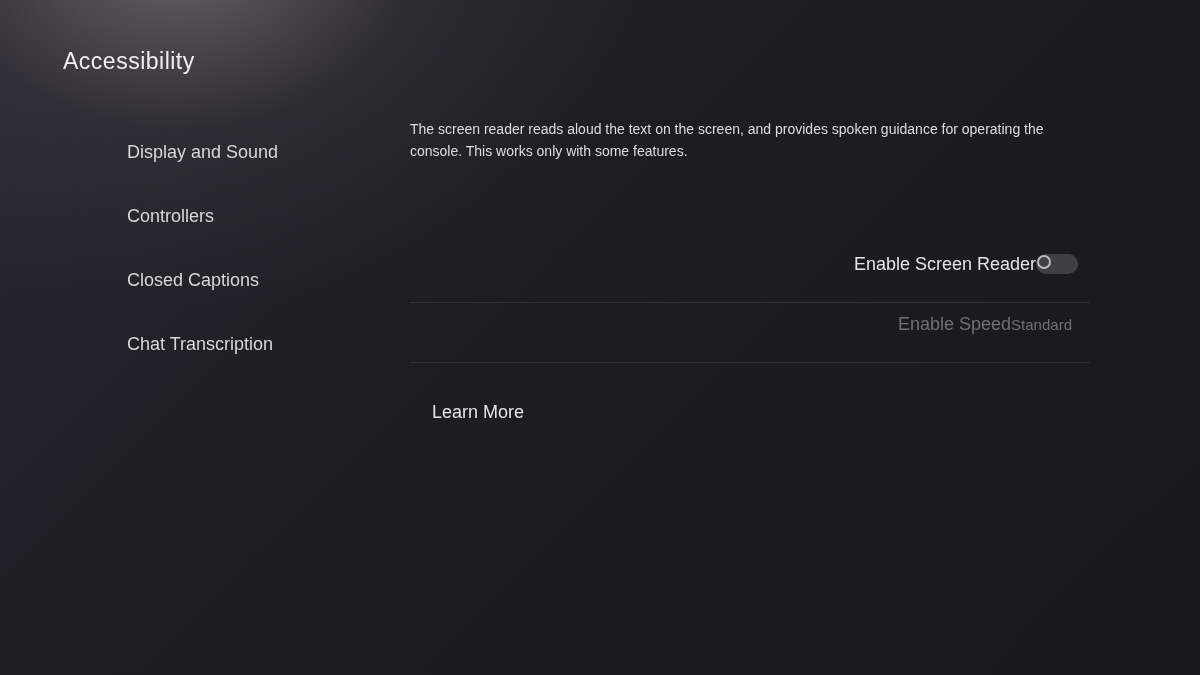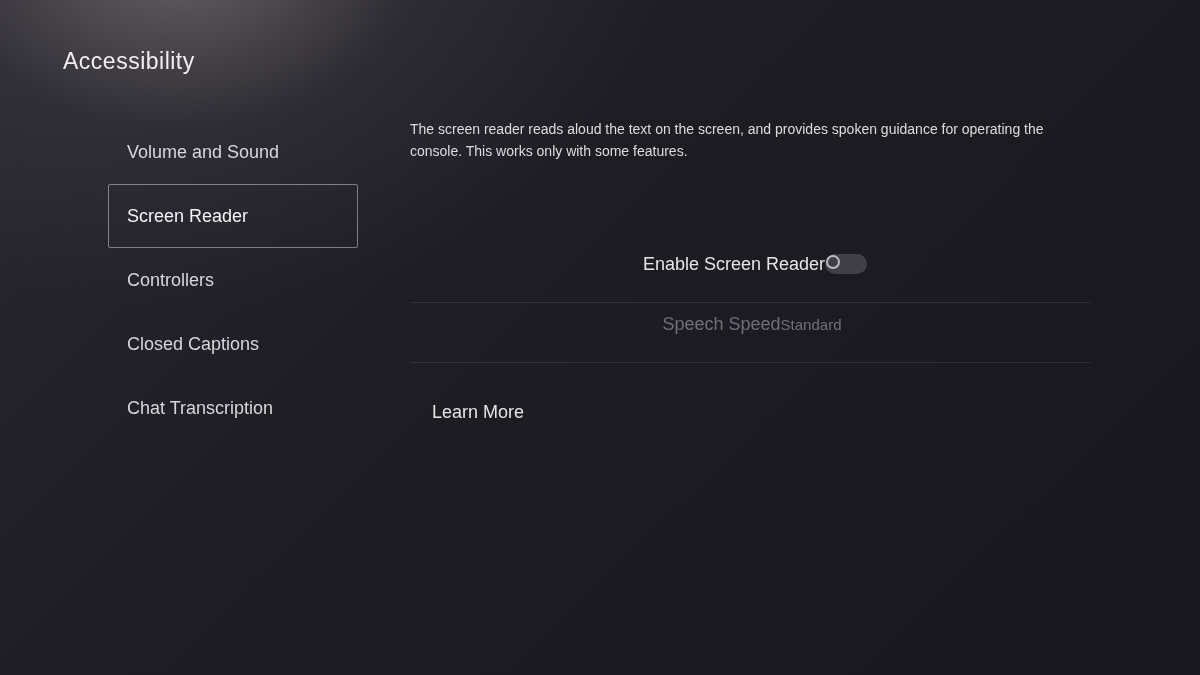--- a/index.html
+++ b/index.html
@@ -54,21 +54,21 @@
       font-size: 14px;
       font-weight: 300;
       line-height: 1.6;
       color: #dedce0;
       margin-bottom: 80px;
     }
     .setting-row {
       height: 60px;
       display: flex;
       align-items: center;
-      justify-content: center;
+      justify-content: flex-end;
       padding: 0 6px 16px 22px;
       border-bottom: 1px solid rgba(140, 138, 145, 0.18);
       cursor: pointer;
     }
     .setting-row.disabled { cursor: default; }
     .setting-label {
       font-size: 18px;
       font-weight: 300;
       color: #e6e4e8;
     }
@@ -128,24 +128,21 @@
       color: #e6e4e8;
     }
   </style>
 </head>
 <body>
 
 <h1 class="page-title">Accessibility</h1>
 
 <nav class="sidebar">
   <div class="sidebar-item">
-    <span>Volume and Sound</span>
-  </div>
-  <div class="sidebar-item selected">
-    <span>Screen Reader</span>
+    <span>Display and Sound</span>
   </div>
   <div class="sidebar-item">
     <span>Controllers</span>
   </div>
   <div class="sidebar-item">
     <span>Closed Captions</span>
   </div>
   <div class="sidebar-item">
     <span>Chat Transcription</span>
   </div>
@@ -155,21 +152,21 @@
   <p class="description">The screen reader reads aloud the text on the screen, and provides spoken guidance for operating the console. This works only with some features.</p>
 
   <div class="setting-row">
     <span class="setting-label">Enable Screen Reader</span>
     <div class="toggle">
       <div class="toggle-knob"></div>
     </div>
   </div>
 
   <div class="setting-row disabled">
-    <span class="setting-label">Speech Speed</span>
+    <span class="setting-label">Enable Speed</span>
     <span class="setting-value">Standard</span>
   </div>
 
 
 
   <div class="learn-more-row">
     <span class="learn-more-label">Learn More</span>
   </div>
 </main>
 

